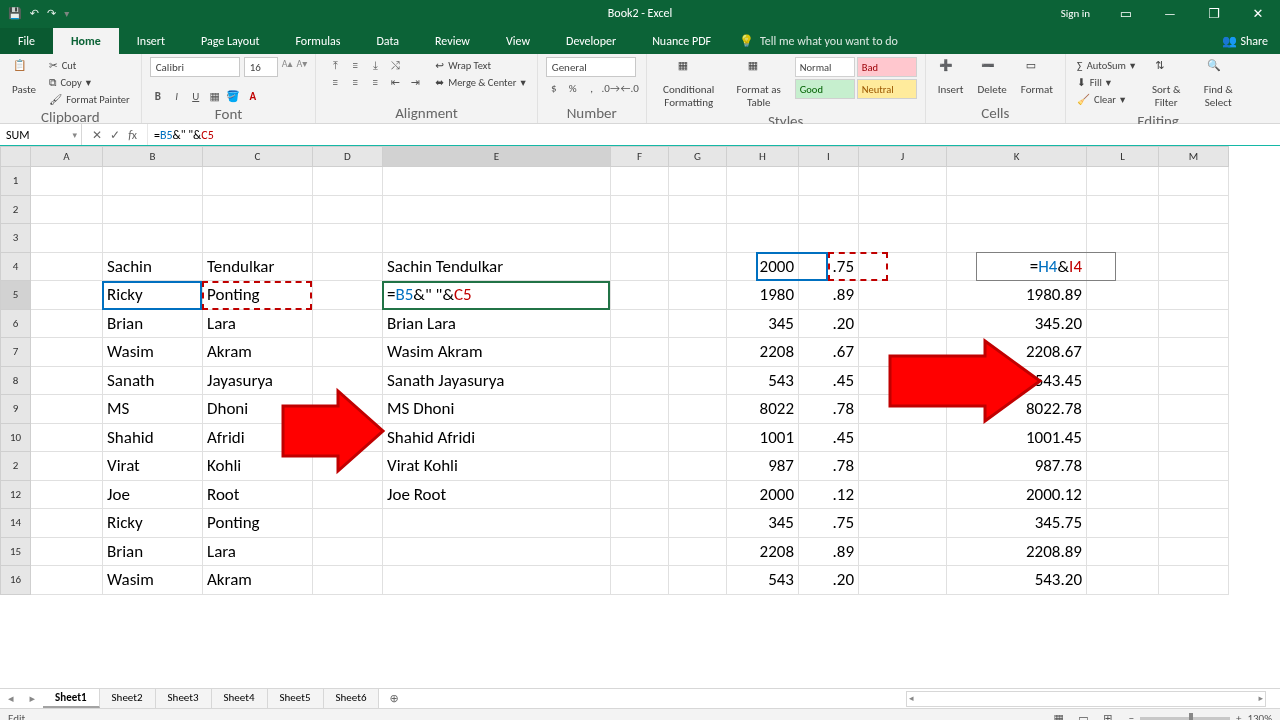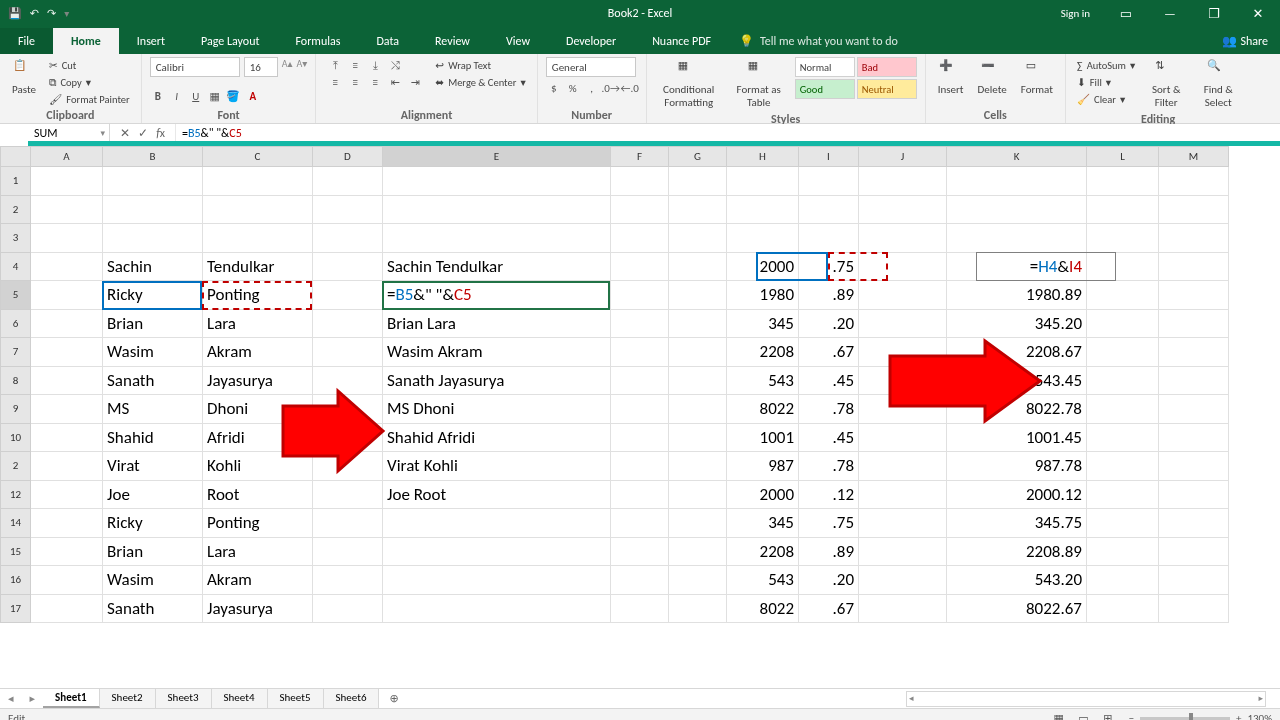--- a/index.html
+++ b/index.html
@@ -22,33 +22,33 @@
   .ribtabs .tab.file { background: #0a5a31; }
   .ribtabs .tab.active { background: #f3f3f3; color: #0c6337; font-weight: 600; }
   .ribtabs .tell { padding: 6px 10px; opacity: .85; display:flex; align-items:center; gap:6px;}
   .ribtabs .spacer { flex: 1; }
   .ribtabs .share { padding: 6px 12px; }
 
   
   .ribbon { background: #f3f3f3; border-bottom: 1px solid #d7d7d7; height: 70px; display: flex; font-size: 11px; color: #444; }
   .group { border-right: 1px solid #e1e1e1; padding: 3px 8px 1px 8px; display: flex; flex-direction: column; }
   .group .body { flex: 1; display: flex; gap: 6px; align-items: flex-start; }
-  .group .label { text-align: center; font-size: 12px; color: #666; padding-top: 1px; font-weight: bold; }
+  .group .label { text-align: center; font-size: 15px; color: #666; padding-top: 1px; }
   .vbtn { display: flex; flex-direction: column; align-items: center; gap: 2px; padding: 2px 4px; }
   .vbtn .ico { width: 22px; height: 22px; }
   .stack { display: flex; flex-direction: column; gap: 1px; font-size: 10.5px; }
   .stack div { display:flex; align-items:center; gap:4px; padding:0 3px; height:16px;}
   .combo { border:1px solid #c8c8c8; background:#fff; height:20px; font-size:11px; display:flex; align-items:center; padding:0 5px; }
   .mini { color:#8a8a8a; font-size:10px; }
   .iconrow { display:flex; gap:3px; }
   .iconrow span { width:16px; height:16px; display:inline-flex; align-items:center; justify-content:center; border:1px solid transparent; font-size:11px; color:#555;}
   .stylecell { width:60px; height:20px; border:1px solid #d0d0d0; background:#fff; font-size:10.5px; padding:1px 4px; display:flex; align-items:center;}
 
   
-  .fbar { height: 22px; border-bottom: 5px solid #14b8a6; display: flex; align-items: stretch; font-size: 12px; margin-left: 28px; }
+  .fbar { height: 22px; border-bottom: 1px solid #14b8a6; display: flex; align-items: stretch; font-size: 12px; }
   .namebox { width: 82px; border-right: 1px solid #d7d7d7; display:flex; align-items:center; padding:0 6px; background:#fff; position:relative;}
   .namebox:after { content:"▾"; position:absolute; right:4px; font-size:9px; color:#888;}
   .fxbtns { display:flex; align-items:center; gap:8px; padding:0 10px; color:#666; border-right:1px solid #e8e8e8;}
   .fxinput { flex:1; display:flex; align-items:center; padding:0 6px; background:#fff;}
   .fxinput span.blue { color:#0070c0; }
   .fxinput span.red { color:#c00000; }
 
   
   .gridwrap { position: relative; height: 542px; overflow: hidden; background:#fff; }
   table.sheet { border-collapse: collapse; table-layout: fixed; font-size:17px; font-family: Calibri, sans-serif; }
@@ -546,36 +546,20 @@
           <td class="cE "></td>
           <td class="cF "></td>
           <td class="cG "></td>
           <td class="cH num">543</td>
           <td class="cI num">.20</td>
           <td class="cJ "></td>
           <td class="cK num">543.20</td>
           <td class="cL "></td>
           <td class="cM "></td>
         </tr>
-        <tr>
-          <th class="rhdr">17</th>
-          <td class="cA "></td>
-          <td class="cB ">Sanath</td>
-          <td class="cC ">Jayasurya</td>
-          <td class="cD "></td>
-          <td class="cE "></td>
-          <td class="cF "></td>
-          <td class="cG "></td>
-          <td class="cH num">8022</td>
-          <td class="cI num">.67</td>
-          <td class="cJ "></td>
-          <td class="cK num">8022.67</td>
-          <td class="cL "></td>
-          <td class="cM "></td>
-        </tr>
       </tbody>
     </table>
 
   <div class="ov selE5" style="left:382px; top:135px; width:228px; height:29px;"></div>
   <div class="ov refB5" style="left:102px; top:135px; width:100px; height:29px;"></div>
   <div class="ov refC5" style="left:202px; top:135px; width:110px; height:29px;"></div>
   <div class="ov refH4" style="left:756px; top:106px; width:72px; height:29px;"></div>
   <div class="ov refI4" style="left:828px; top:106px; width:60px; height:29px;"></div>
   <div class="ov selK4" style="left:976px; top:106px; width:140px; height:29px;"></div>
 

